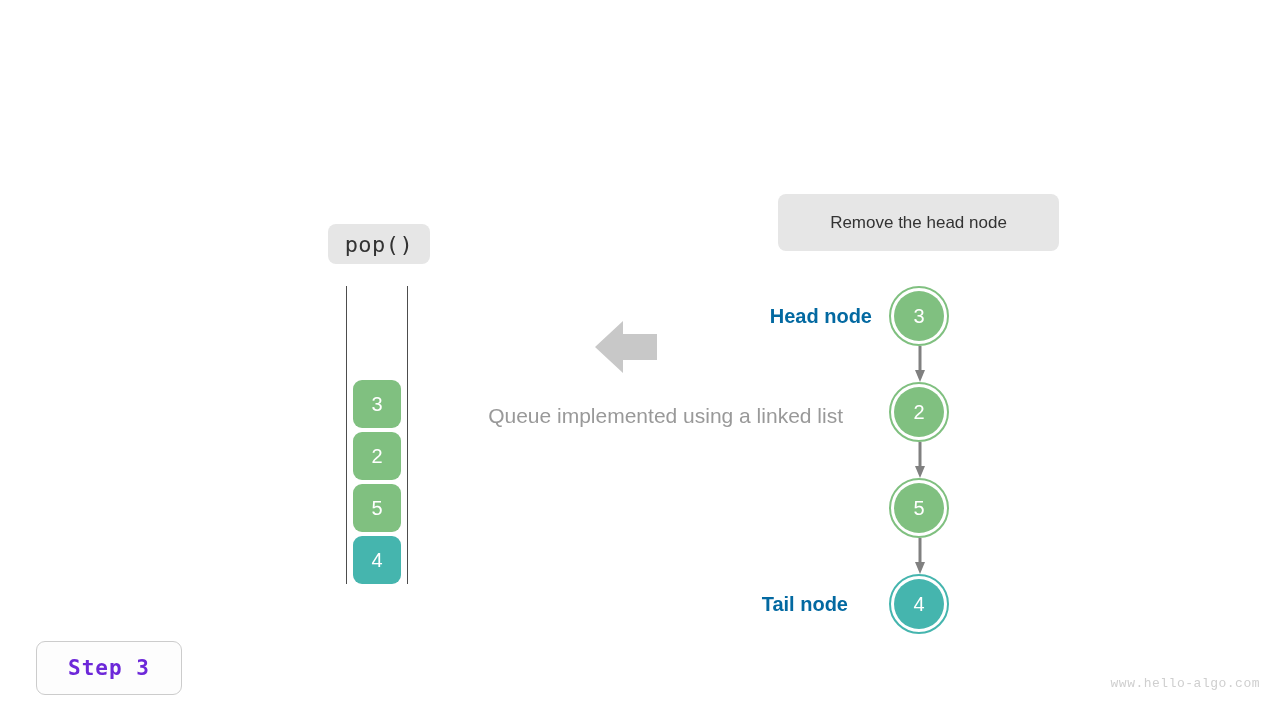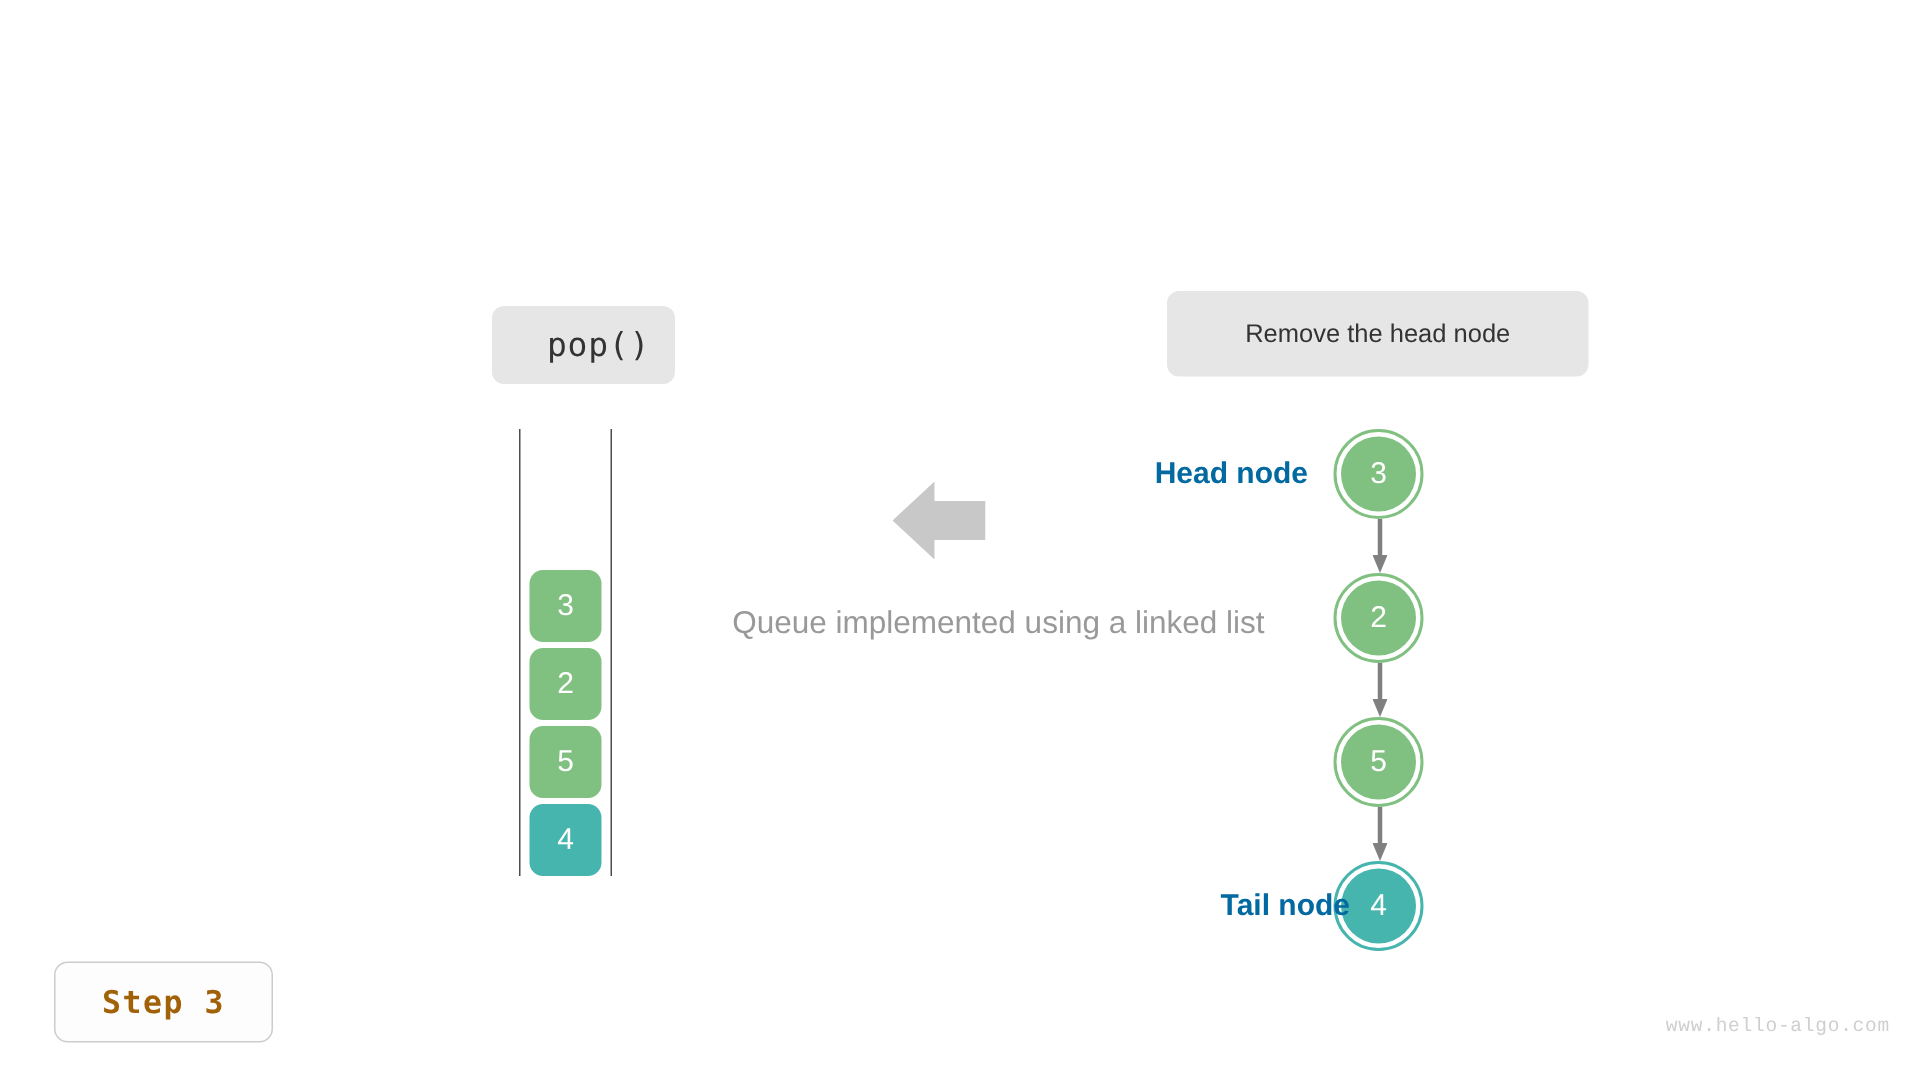--- a/index.html
+++ b/index.html
@@ -37,24 +37,23 @@
     letter-spacing: 0.5px;
   }
   .chip-sans {
     font-family: "Liberation Sans", sans-serif;
     font-size: 17px;
   }
 
   
   #op-label {
     left: 328px;
-    top: 204px;
+    top: 224px;
     width: 102px;
-    height: 52px;
-    padding-left: 20px;
+    height: 40px;
   }
 
   
   #op-desc {
     left: 778px;
     top: 194px;
     width: 281px;
     height: 57px;
   }
 
@@ -182,21 +181,21 @@
     height: 52px;
     background: #fdfdfd;
     border: 1.4px solid #cccccc;
     border-radius: 9px;
     display: flex;
     align-items: center;
     justify-content: center;
     font-family: "DejaVu Sans Mono", "Liberation Mono", monospace;
     font-size: 21px;
     font-weight: bold;
-    color: #a16207;
+    color: #6d28d9;
     letter-spacing: 1px;
   }
 
   
   #watermark {
     position: absolute;
     right: 20px;
     top: 676px;
     font-family: Liberation Mono, monospace;
     font-size: 13px;
@@ -271,14 +270,14 @@
       </div>
     </div>
 
   <div id="head-label-holder"></div>
 
   <div id="step-badge">Step 3</div>
 
   <div id="watermark">www.hello-algo.com</div>
 
 <div class="endpoint-label" style="top: 305px; left: 690px; width: 182px;">Head node</div>
-    <div class="endpoint-label" style="top: 593px; left: 718px; width: 182px;">Tail node</div>
+    <div class="endpoint-label" style="top: 593px; left: 666px; width: 182px;">Tail node</div>
   </div>
 
 </body></html>

